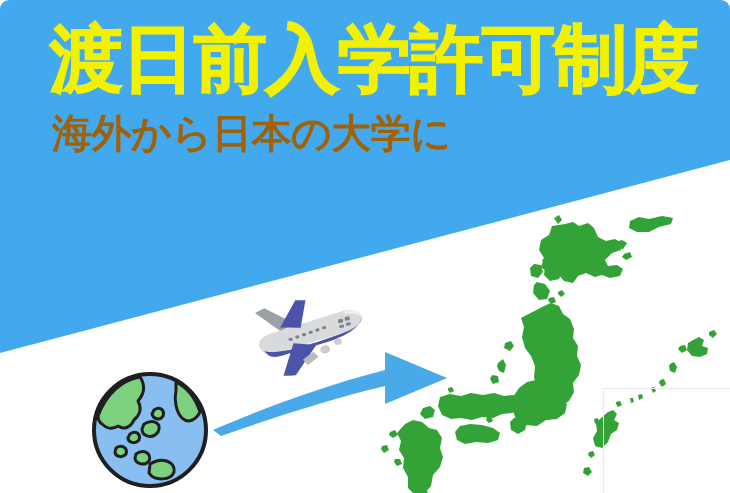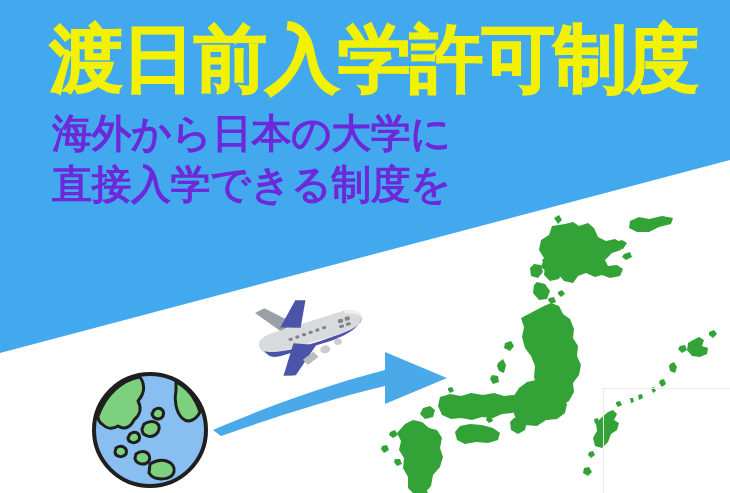--- a/index.html
+++ b/index.html
@@ -11,20 +11,21 @@
   body {
     font-family: "DejaVu Sans", "Liberation Sans", sans-serif;
   }
 
   #poster {
     position: relative;
     width: 730px;
     height: 493px;
     overflow: hidden;
     background: #ffffff;
+    border-radius: 9px;
   }
 
   
   .bg-white {
     position: absolute;
     inset: 0;
     background: #ffffff;
   }
   .bg-blue {
     position: absolute;
@@ -99,21 +100,21 @@
     text-shadow: 0 0 0 #f2f200;
   }
   .sub-lines {
     position: absolute;
     left: 52px;
     top: 108px;
     font-family: "DejaVu Sans", "Liberation Sans", sans-serif;
     font-weight: 700;
     font-size: 40px;
     line-height: 51px;
-    color: #6d28d9;
+    color: #a16207;
     letter-spacing: -0.5px;
     white-space: nowrap;
   }
   .sub-lines > div { height: 51px; }
 </style>
 </head>
 <body>
 
 <div id="poster">
 
@@ -257,16 +258,15 @@
       <rect x="95" y="28" width="5" height="4" rx="1"></rect>
       <rect x="88" y="35" width="5" height="3" rx="1"></rect>
       <rect x="95" y="34" width="5" height="3" rx="1"></rect>
     </g>
   </svg>
 
   <div class="headline">渡日前入学許可制度</div>
 
   <div class="sub-lines">
     <div>海外から日本の大学に</div>
-    <div>直接入学できる制度を</div>
   </div>
 
 </div>
 
 </body></html>

